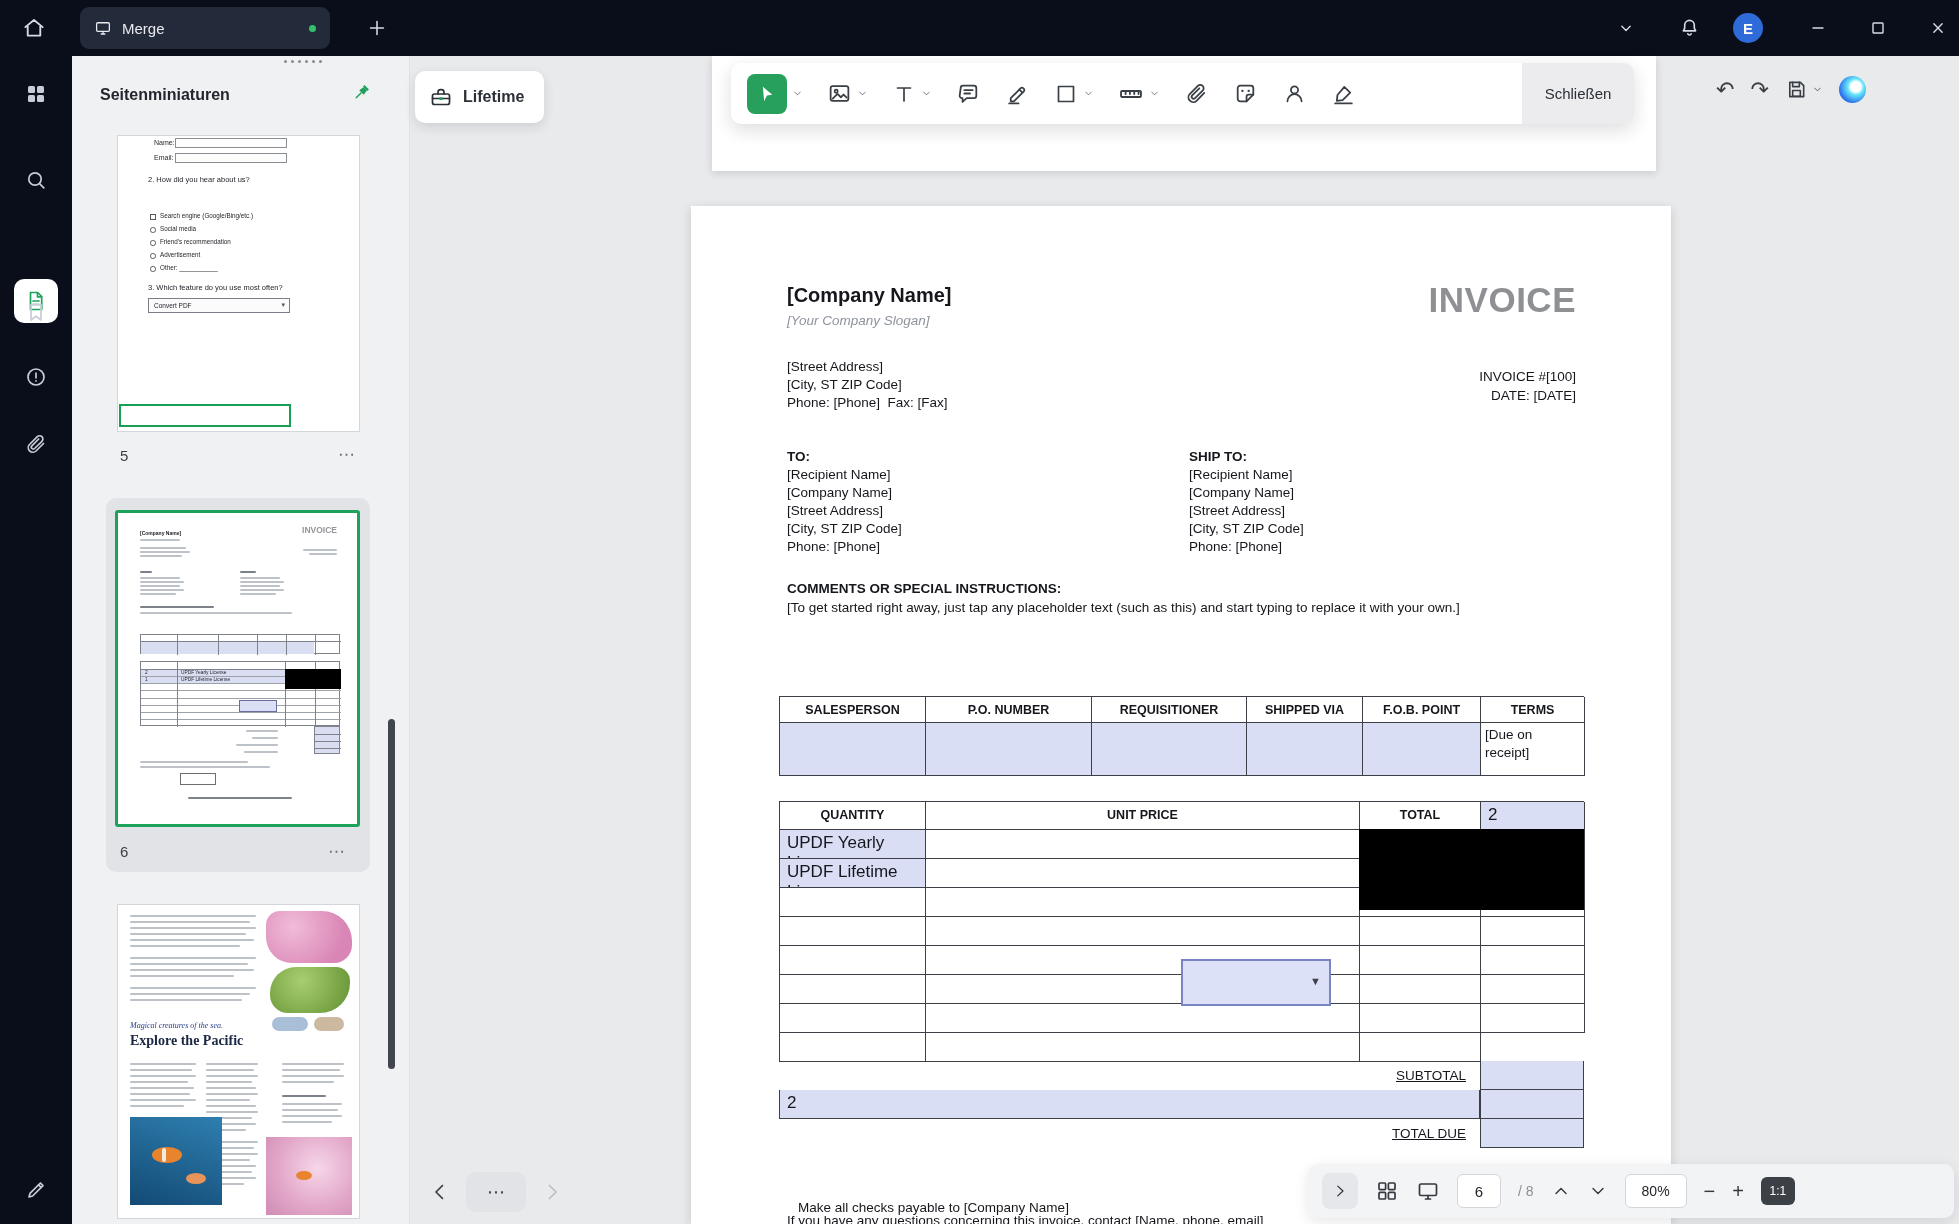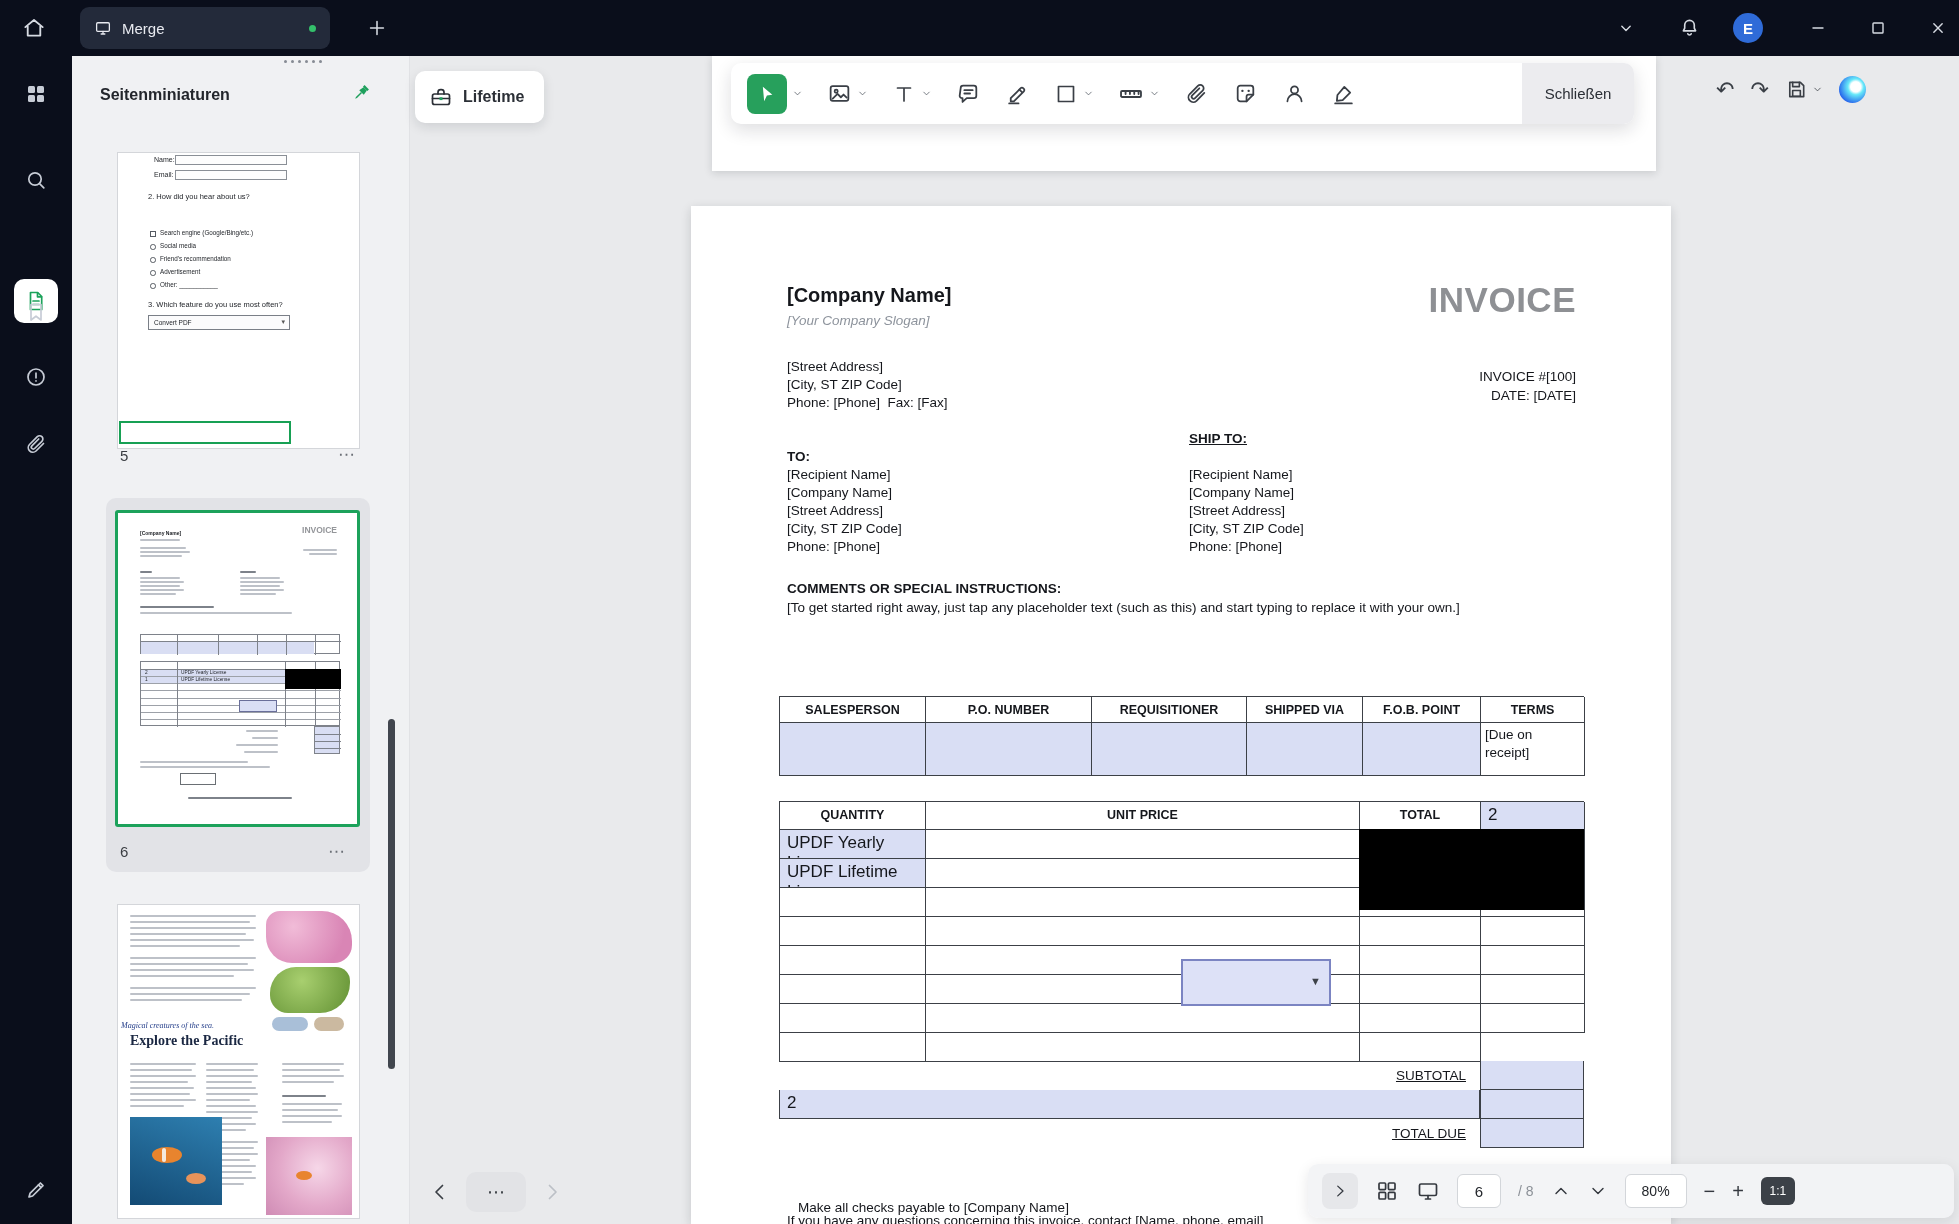--- a/index.html
+++ b/index.html
@@ -234,21 +234,21 @@
     <span style="position:absolute;left:278px;top:26px;cursor:pointer;">
       <svg width="22" height="22" viewBox="0 0 24 24" style="fill:#1ea05c;stroke:none;">
           <g transform="rotate(45 12 12)">
             <path d="M8.6 3.2h6.8v2.4H8.6z"></path>
             <path d="M9.4 5.6h5.2l.9 5.6H8.5z"></path>
             <path d="M11.2 11.2h1.6V19l-.8 2-.8-2z"></path>
           </g>
         </svg>
     </span>
 
-    <div class="thumb" style="left:45px;top:79px;width:243px;height:297px;margin-top:17px;">
+    <div class="thumb" style="left:45px;top:79px;width:243px;height:297px;">
       <span class="mini-txt" style="left:36px;top:3px;font-size:7px;">Name:</span>
       <span class="abs" style="left:57px;top:2px;width:112px;height:10px;border:1px solid #8a8f96;background:#fdfdfd;"></span>
       <span class="mini-txt" style="left:36px;top:18px;font-size:7px;">Email:</span>
       <span class="abs" style="left:57px;top:17px;width:112px;height:10px;border:1px solid #8a8f96;background:#fdfdfd;"></span>
       <span class="mini-txt" style="left:30px;top:39px;font-size:7.5px;">2. How did you hear about us?</span>
       <span class="opt-sq" style="left:32px;top:78px;"></span>
       <span class="mini-txt" style="left:42px;top:76px;font-size:6.3px;">Search engine (Google/Bing/etc.)</span>
       <span class="opt-rd" style="left:32px;top:91px;"></span>
       <span class="mini-txt" style="left:42px;top:89px;font-size:6.3px;">Social media</span>
       <span class="opt-rd" style="left:32px;top:104px;"></span>
@@ -353,21 +353,21 @@
       <span class="mline" style="left:12px;top:58px;width:118px;"></span>
       <span class="mline" style="left:12px;top:64px;width:124px;"></span>
       <span class="mline" style="left:12px;top:70px;width:104px;"></span>
       <span class="mline" style="left:12px;top:82px;width:126px;"></span>
       <span class="mline" style="left:12px;top:88px;width:120px;"></span>
       <span class="mline" style="left:12px;top:94px;width:112px;"></span>
       <span class="abs" style="left:148px;top:6px;width:86px;height:52px;border-radius:14px 30px 18px 26px;background:radial-gradient(circle at 32% 30%, #f1bcd8, #d985b5 75%);"></span>
       <span class="abs" style="left:152px;top:62px;width:80px;height:46px;border-radius:26px 14px 30px 18px;background:radial-gradient(circle at 40% 30%, #a8cf6f, #6f9c3e 80%);"></span>
       <span class="abs" style="left:154px;top:112px;width:36px;height:14px;border-radius:7px;background:#a9bfd8;"></span>
       <span class="abs" style="left:196px;top:112px;width:30px;height:14px;border-radius:7px;background:#cbb9a0;"></span>
-      <span class="mini-txt" style="left:3px;top:116px;font-size:8px;font-style:italic;color:#27408b;font-family:'Liberation Serif', serif;">Magical creatures of the sea.</span>
+      <span class="mini-txt" style="left:12px;top:116px;font-size:8px;font-style:italic;color:#27408b;font-family:'Liberation Serif', serif;">Magical creatures of the sea.</span>
       <span class="mini-txt" style="left:12px;top:128px;font-size:14px;font-weight:bold;color:#1a2742;font-family:'Liberation Serif', serif;">Explore the Pacific</span>
       <span class="mline" style="left:12px;top:158px;width:66px;"></span>
       <span class="mline" style="left:12px;top:164px;width:62px;"></span>
       <span class="mline" style="left:12px;top:170px;width:66px;"></span>
       <span class="mline" style="left:12px;top:176px;width:58px;"></span>
       <span class="mline" style="left:12px;top:182px;width:64px;"></span>
       <span class="mline" style="left:12px;top:188px;width:60px;"></span>
       <span class="mline" style="left:12px;top:194px;width:66px;"></span>
       <span class="mline" style="left:12px;top:200px;width:54px;"></span>
       <span class="mline" style="left:88px;top:158px;width:52px;"></span>
@@ -428,21 +428,21 @@
       <span class="t" style="right:95px;top:162px;text-align:right;">INVOICE #[100]</span>
       <span class="t" style="right:95px;top:181px;text-align:right;">DATE: [DATE]</span>
 
       <span class="t b" style="left:96px;top:242px;">TO:</span>
       <span class="t" style="left:96px;top:260px;">[Recipient Name]</span>
       <span class="t" style="left:96px;top:278px;">[Company Name]</span>
       <span class="t" style="left:96px;top:296px;">[Street Address]</span>
       <span class="t" style="left:96px;top:314px;">[City, ST ZIP Code]</span>
       <span class="t" style="left:96px;top:332px;">Phone: [Phone]</span>
 
-      <span class="t b" style="left:498px;top:224px;text-decoration:underline;">SHIP TO:</span>
+      <span class="t b" style="left:498px;top:242px;">SHIP TO:</span>
       <span class="t" style="left:498px;top:260px;">[Recipient Name]</span>
       <span class="t" style="left:498px;top:278px;">[Company Name]</span>
       <span class="t" style="left:498px;top:296px;">[Street Address]</span>
       <span class="t" style="left:498px;top:314px;">[City, ST ZIP Code]</span>
       <span class="t" style="left:498px;top:332px;">Phone: [Phone]</span>
 
       <span class="t b" style="left:96px;top:374px;">COMMENTS OR SPECIAL INSTRUCTIONS:</span>
       <span class="t" style="left:96px;top:393px;">[To get started right away, just tap any placeholder text (such as this) and start typing to replace it with your own.]</span>
 
       <div class="grid-table" style="top:490px;grid-template-columns:146px 166px 155px 116px 118px 104px;grid-template-rows:26px 53px;">

